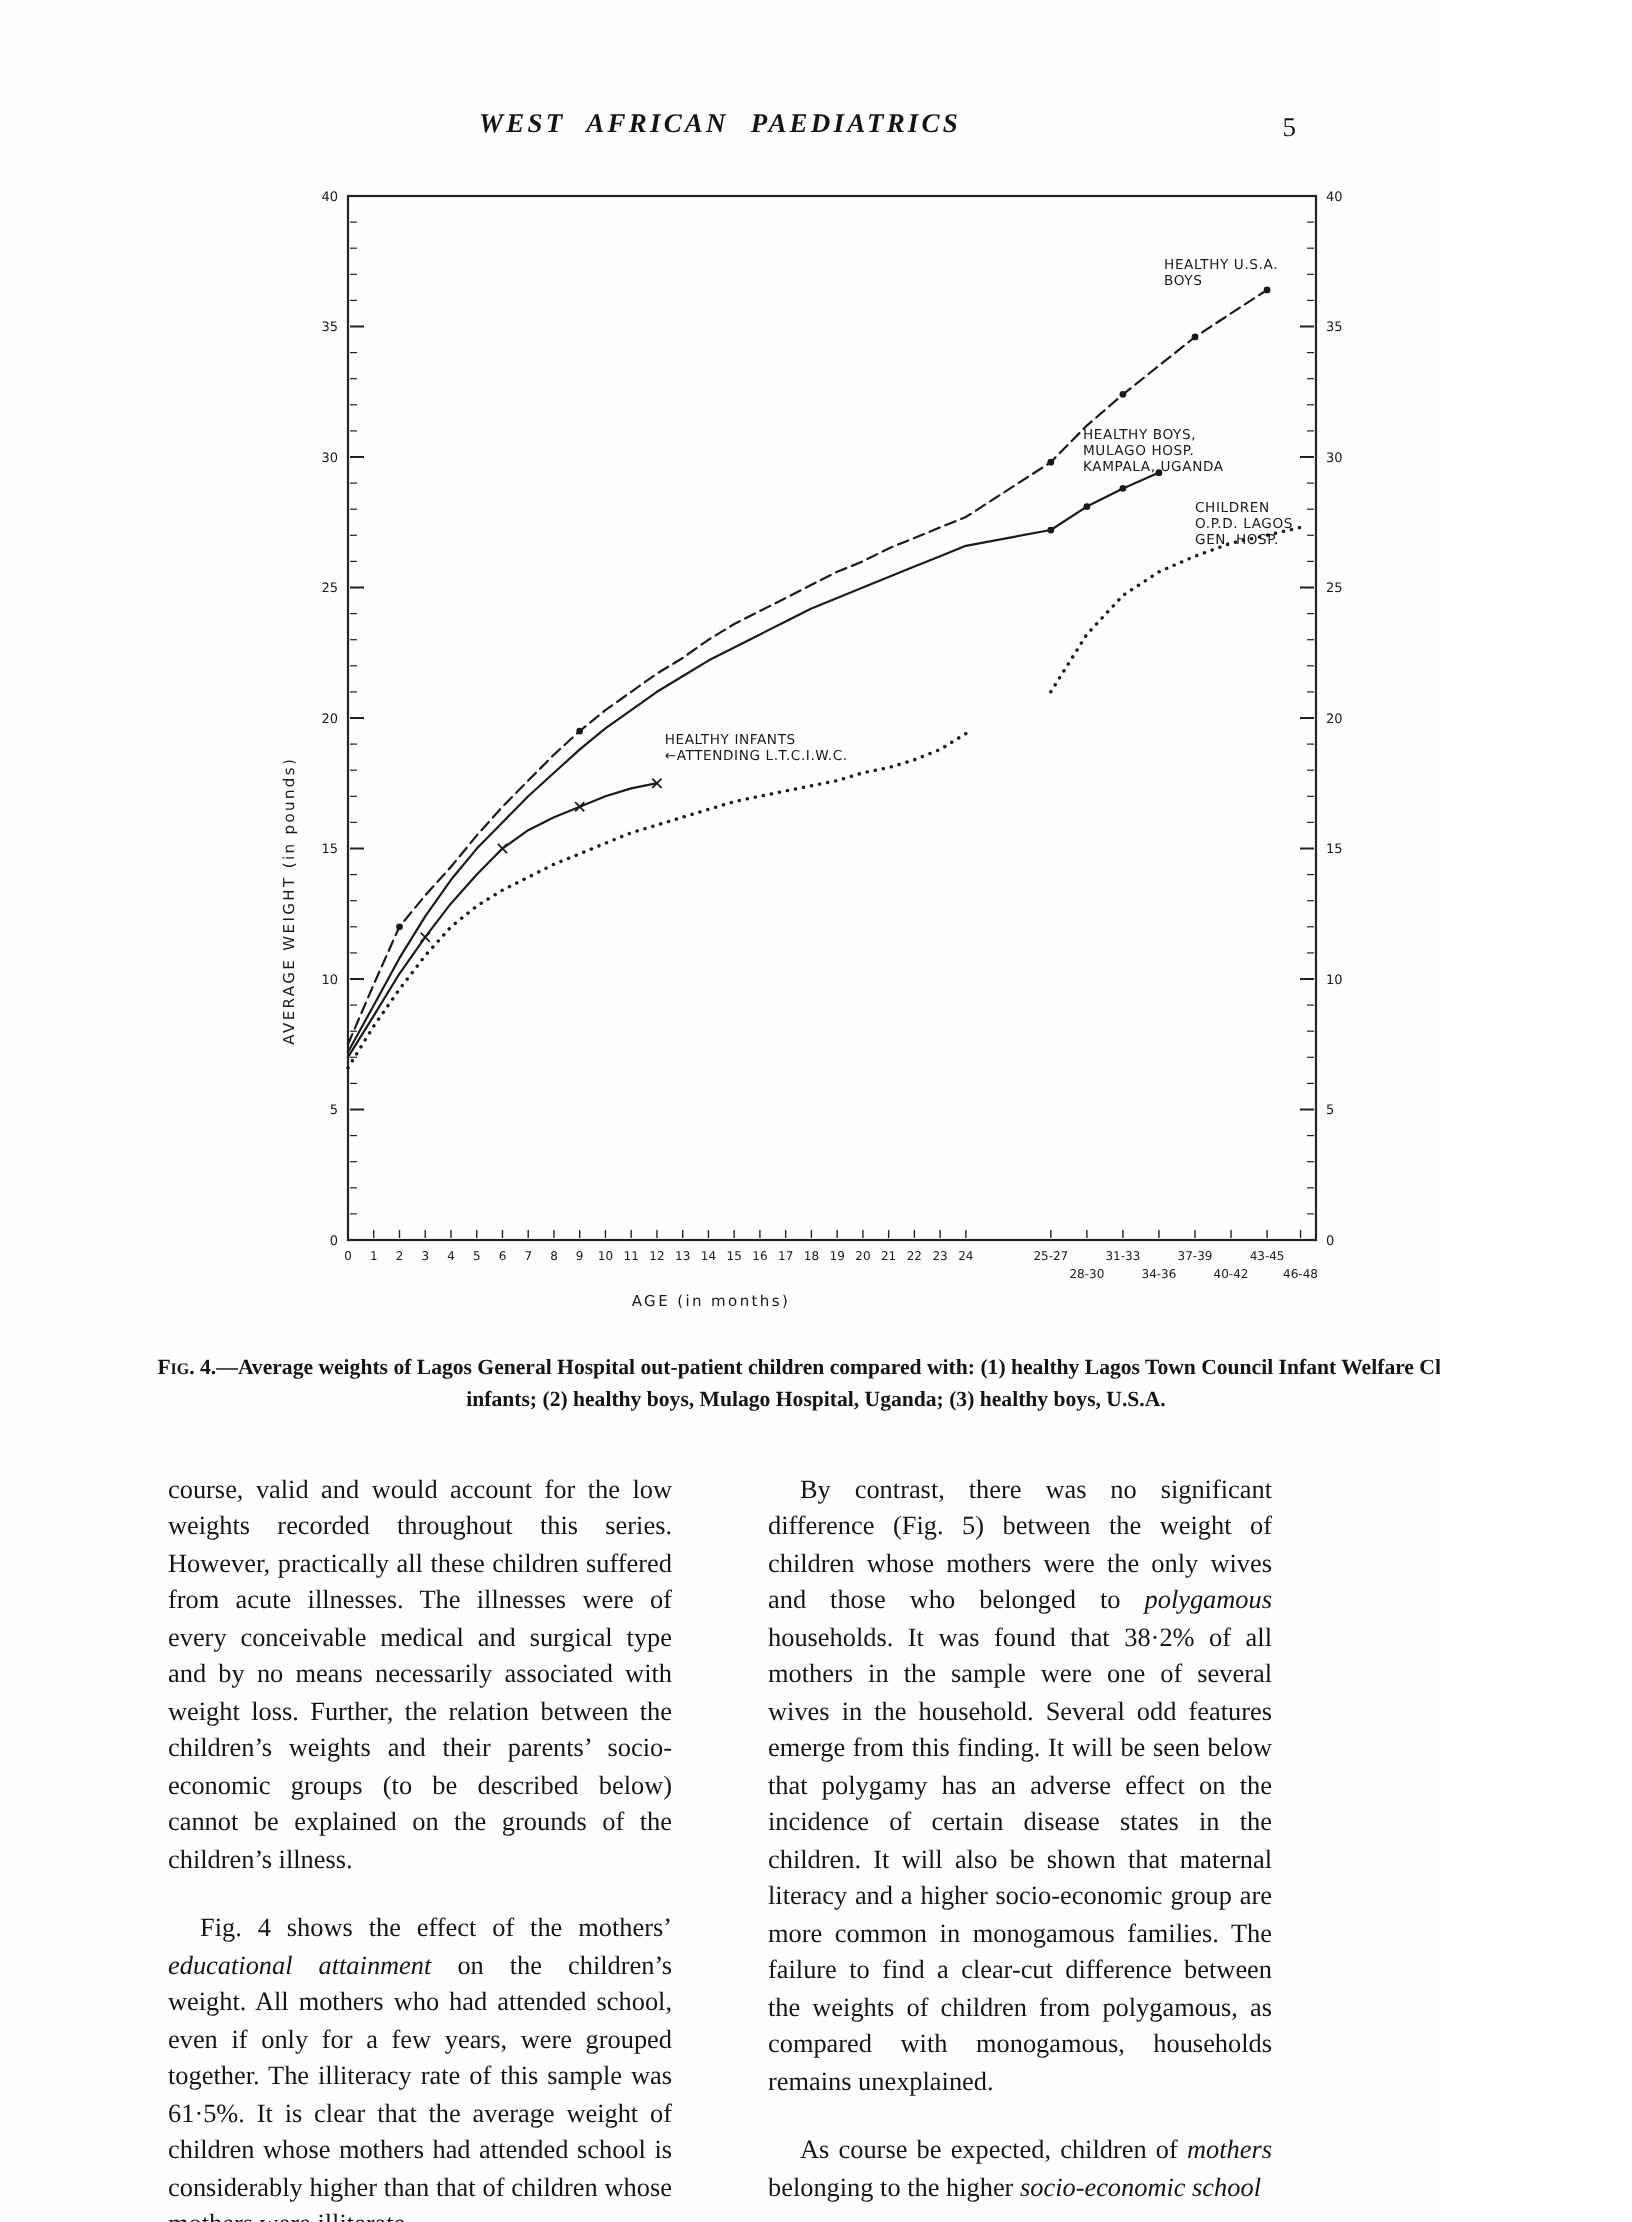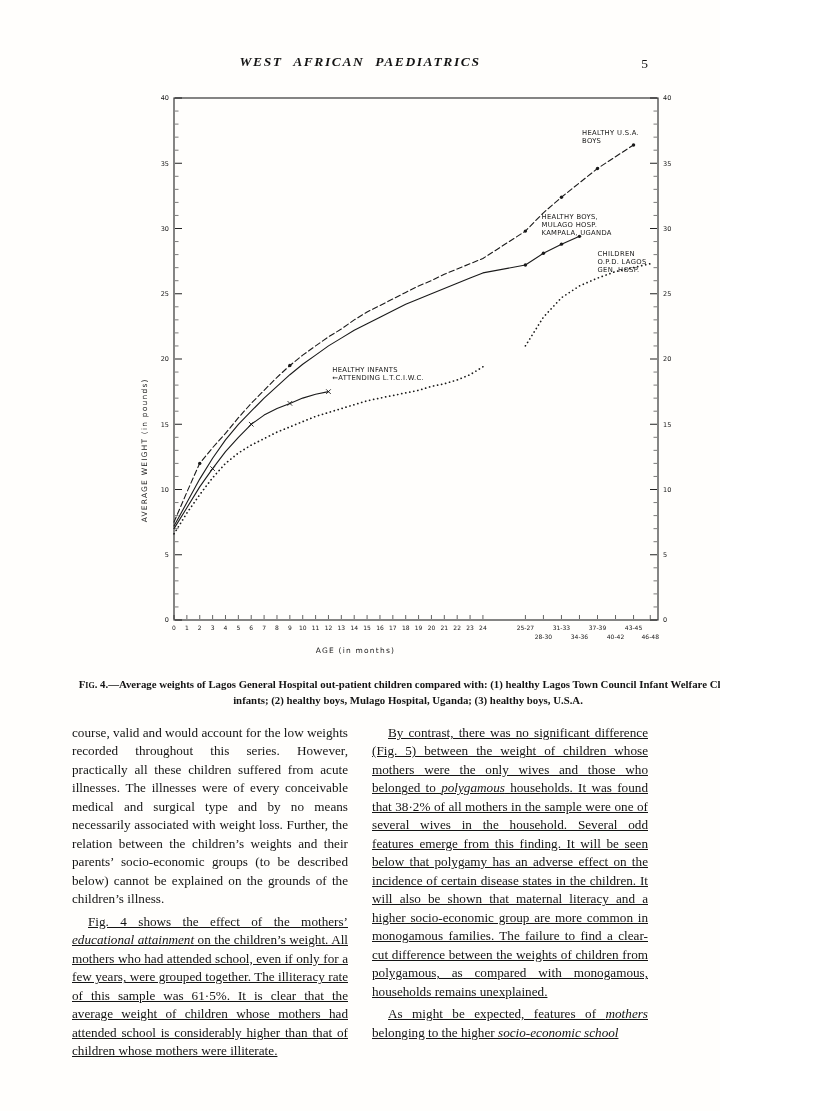--- a/index.html
+++ b/index.html
@@ -29,25 +29,25 @@
     font-size:10.8px;font-weight:bold;line-height:1.5;
     text-align:center;
   }
   .cap-label{font-variant:small-caps;}
   .columns{
     position:absolute;top:720px;left:68px;right:68px;
     display:flex;gap:16px;
   }
   .col{flex:1;min-width:0;}
   .col p{
-    margin:4px;
+    margin:16px;
     font-size:13.2px;line-height:1.4;
     text-align:justify;
   }
-  .col p.indent{text-indent:16px;text-decoration:underline;}
+  .col p.indent{text-indent:16px;}
   .it{font-style:italic;}
 </style>
 </head>
 <body>
 
 <div class="page">
 
   <div class="running-head">
     <span>WEST AFRICAN PAEDIATRICS</span>
   </div>
@@ -274,17 +274,17 @@
     <span class="cap-label">Fig. 4.</span><span>—Average weights of Lagos General Hospital out-patient children compared with: (1) healthy Lagos Town Council Infant Welfare Clinic infants; (2) healthy boys, Mulago Hospital, Uganda; (3) healthy boys, U.S.A.</span>
   </div>
 
   <div class="columns">
     <div class="col">
         <p><span>course, valid and would account for the low weights recorded throughout this series. However, practically all these children suffered from acute illnesses. The illnesses were of every conceivable medical and surgical type and by no means necessarily associated with weight loss. Further, the relation between the children’s weights and their parents’ socio-economic groups (to be described below) cannot be explained on the grounds of the children’s illness.</span></p>
         <p class="indent"><span>Fig. 4 shows the effect of the mothers’ </span><span class="it">educational attainment</span><span> on the children’s weight. All mothers who had attended school, even if only for a few years, were grouped together. The illiteracy rate of this sample was 61·5%. It is clear that the average weight of children whose mothers had attended school is considerably higher than that of children whose mothers were illiterate.</span></p>
       </div>
     <div class="col">
         <p class="indent"><span>By contrast, there was no significant difference (Fig. 5) between the weight of children whose mothers were the only wives and those who belonged to </span><span class="it">polygamous</span><span> households. It was found that 38·2% of all mothers in the sample were one of several wives in the household. Several odd features emerge from this finding. It will be seen below that polygamy has an adverse effect on the incidence of certain disease states in the children. It will also be shown that maternal literacy and a higher socio-economic group are more common in monogamous families. The failure to find a clear-cut difference between the weights of children from polygamous, as compared with monogamous, households remains unexplained.</span></p>
-        <p class="indent"><span>As might be expected, features of </span><span class="it">mothers</span><span> belonging to the higher </span><span class="it">socio-economic school</span></p>
+        <p class="indent"><span>As course be expected, children of </span><span class="it">mothers</span><span> belonging to the higher </span><span class="it">socio-economic school</span></p>
       </div>
   </div>
 
 </div>
 
 </body></html>

